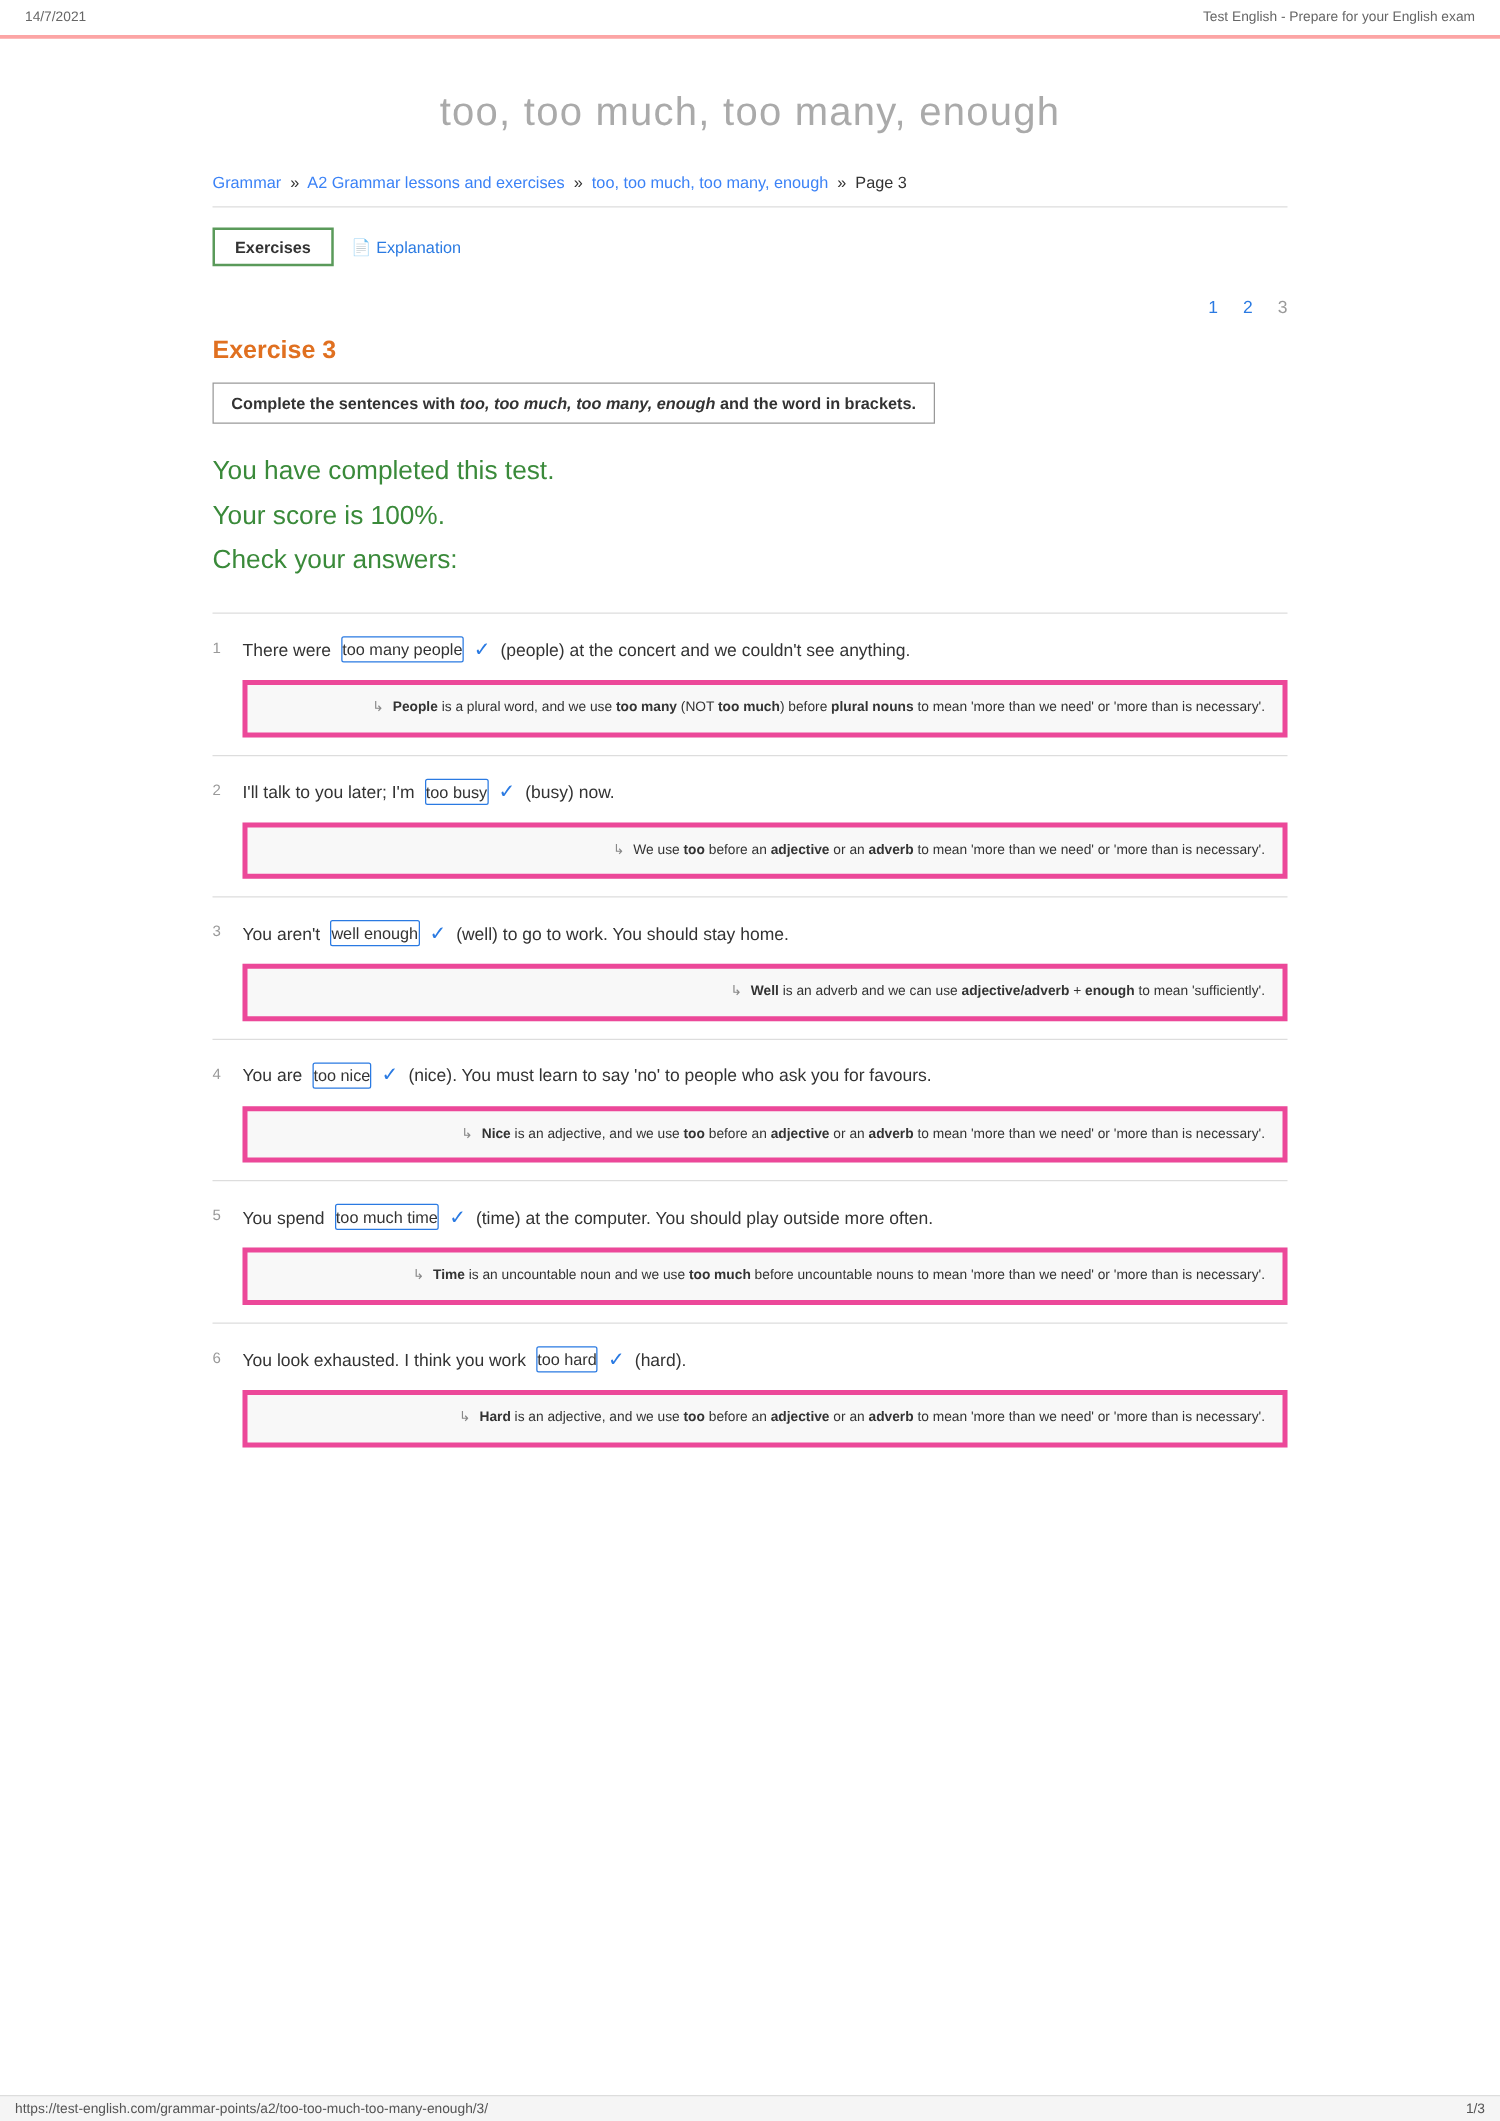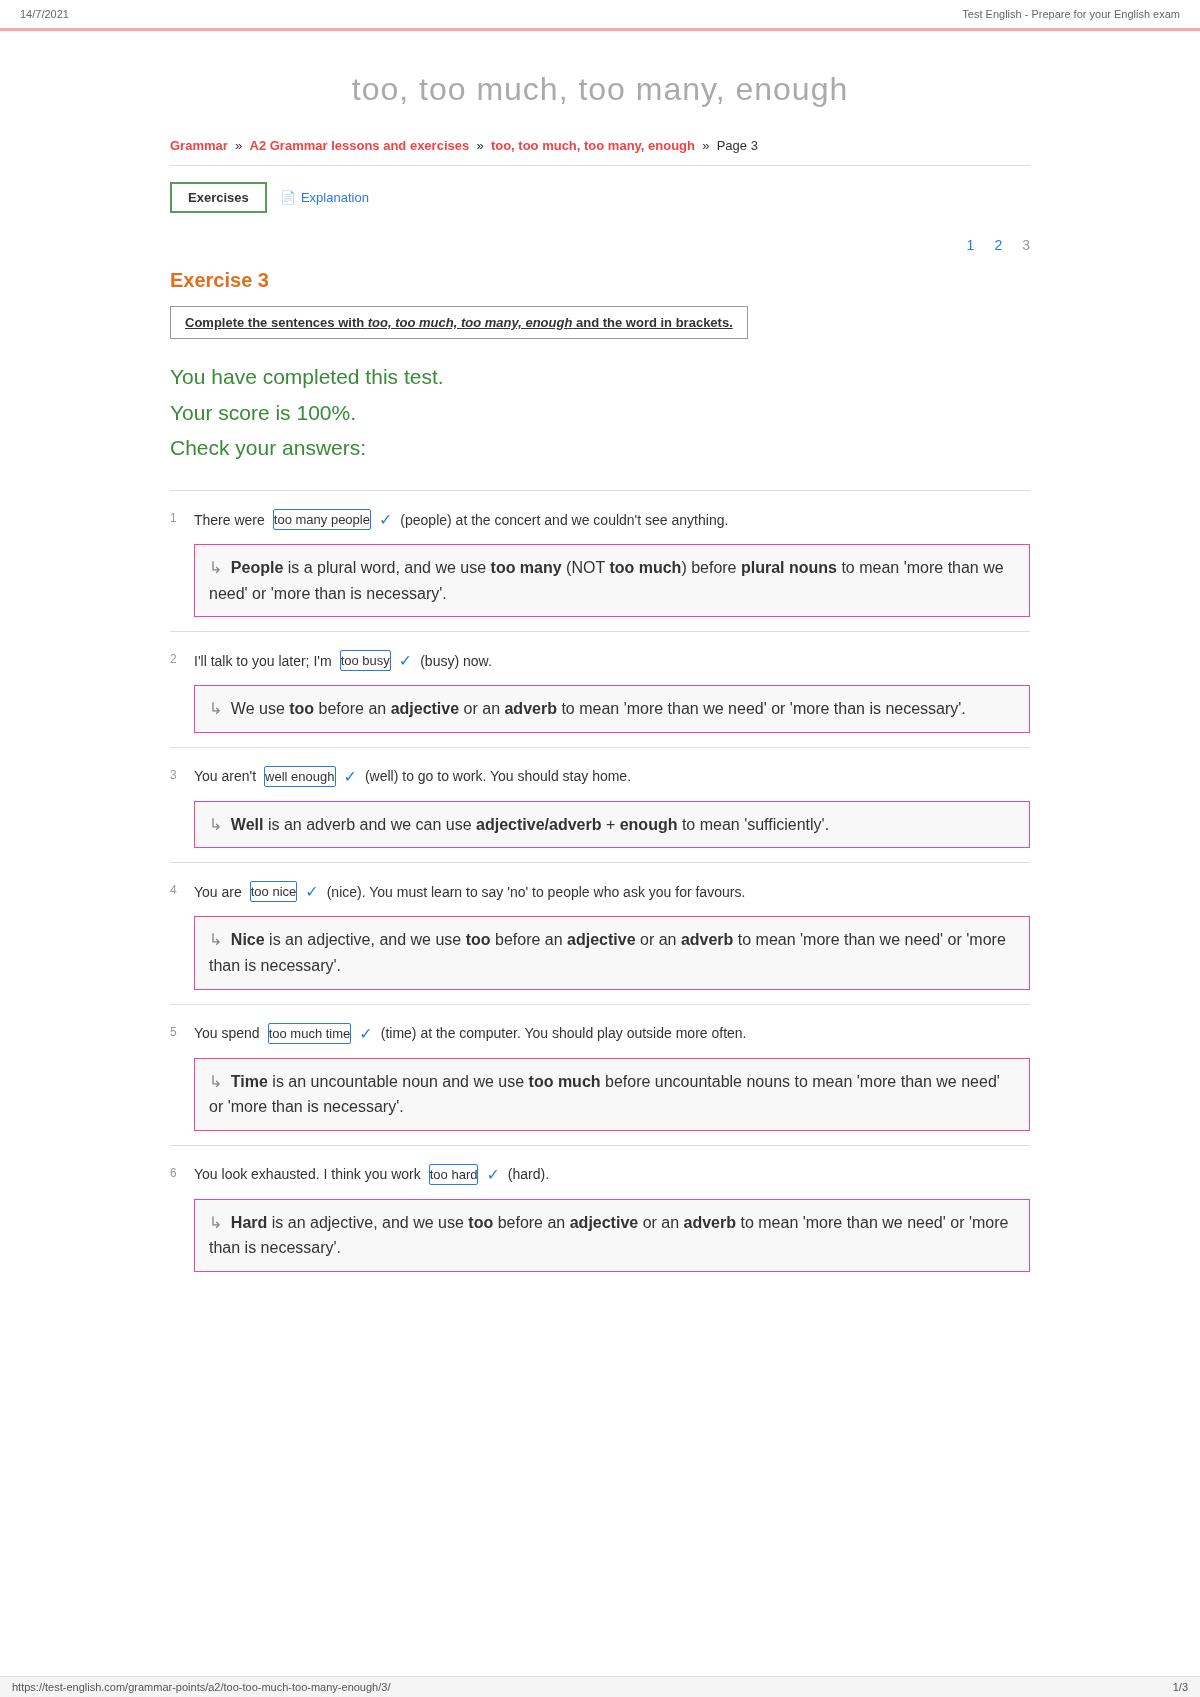--- a/index.html
+++ b/index.html
@@ -33,23 +33,22 @@
       padding: 0 20px 60px;
     }
     .breadcrumb {
       font-size: 13px;
       color: #333;
       margin-bottom: 16px;
       padding-bottom: 12px;
       border-bottom: 1px solid #ddd;
     }
     .breadcrumb a {
-      color: #ef4444;
+      color: #3b82f6;
       text-decoration: none;
-      font-weight: bold;
     }
     .tabs {
       display: flex;
       gap: 0;
       margin-bottom: 24px;
       border-bottom: none;
     }
     .tab {
       padding: 6px 16px;
       font-size: 13px;
@@ -94,21 +93,20 @@
       font-weight: bold;
       color: #e07020;
       margin-bottom: 14px;
     }
     .instruction-box {
       border: 1px solid #999;
       padding: 8px 14px;
       font-size: 13px;
       margin-bottom: 20px;
       display: inline-block;
-      text-decoration: underline;
     }
     .score-area {
       color: #3a8a3a;
       font-size: 21px;
       line-height: 1.7;
       margin-bottom: 24px;
     }
     .question-block {
       border-top: 1px solid #ddd;
       padding: 14px 0 0 0;
@@ -135,26 +133,27 @@
       color: #333;
       background: #fff;
       border-radius: 2px;
     }
     .check-icon {
       color: #2a7ae2;
       font-size: 16px;
     }
     .explanation-box {
       background: #f8f8f8;
-      border: 1px solid #ec4899;
+      border: 4px solid #ec4899;
       padding: 10px 14px;
-      font-size: 16px;
+      font-size: 11px;
       margin: 4px 0 14px 24px;
       color: #333;
       line-height: 1.6;
+      text-align: right;
     }
     .explanation-box .arrow {
       color: #888;
       margin-right: 4px;
     }
     .footer-bar {
       position: fixed;
       bottom: 0;
       left: 0;
       right: 0;

